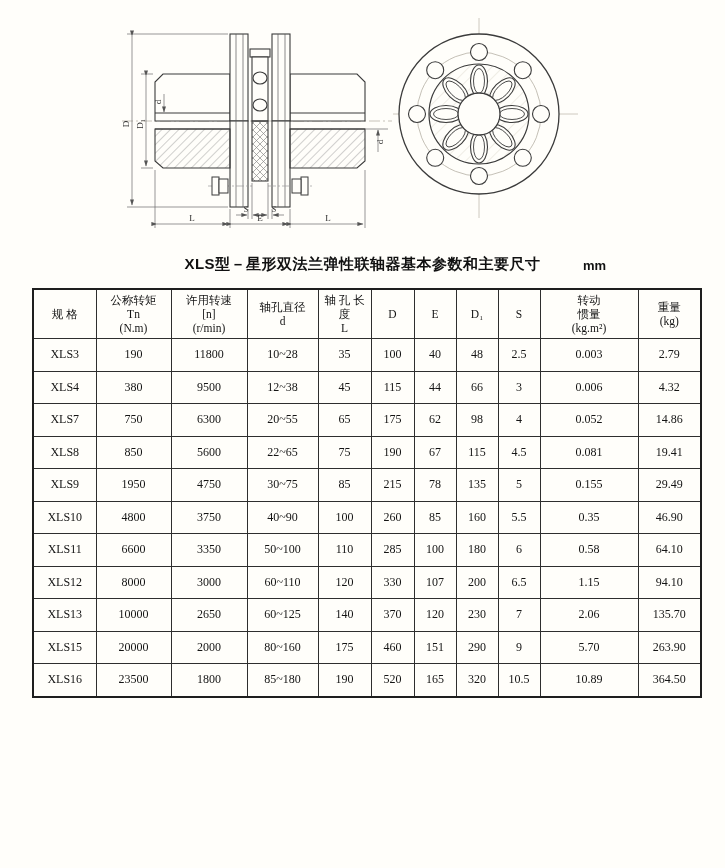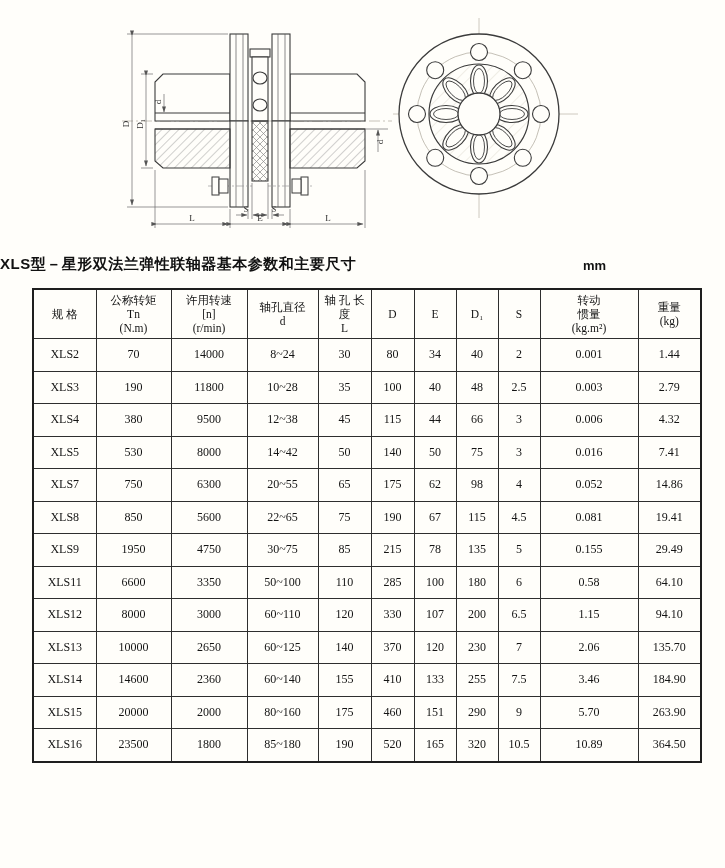--- a/index.html
+++ b/index.html
@@ -9,21 +9,21 @@
     font-family:"Liberation Serif","DejaVu Serif",serif;
     color:#1c1c1c;
     position:relative;
     overflow:hidden;
   }
   .page{position:relative;width:725px;height:868px;}
   .drawings{position:absolute;left:0;top:0;width:725px;height:250px;}
   .svg-abs{position:absolute;}
   .title-row{
     position:absolute;top:255px;left:0;width:725px;height:24px;
-    text-align:left;
+    text-align:center;
   }
   .doc-title{
     display:inline-block;
     font-family:"Liberation Sans","DejaVu Sans",sans-serif;
     font-weight:bold;font-size:15px;letter-spacing:.5px;color:#111;
   }
   .unit-label{
     position:absolute;left:583px;top:3px;
     font-family:"Liberation Sans","DejaVu Sans",sans-serif;
     font-size:13px;font-weight:bold;color:#111;
@@ -257,33 +257,20 @@
           <th>D</th>
           <th>E</th>
           <th>D₁</th>
           <th>S</th>
           <th>转动<br>惯量<br>(kg.m²)</th>
           <th>重量<br>(kg)</th>
         </tr>
       </thead>
     <tbody>
         <tr>
-          <td>XLS2</td>
-          <td>70</td>
-          <td>14000</td>
-          <td>8~24</td>
-          <td>30</td>
-          <td>80</td>
-          <td>34</td>
-          <td>40</td>
-          <td>2</td>
-          <td>0.001</td>
-          <td>1.44</td>
-        </tr>
-        <tr>
           <td>XLS3</td>
           <td>190</td>
           <td>11800</td>
           <td>10~28</td>
           <td>35</td>
           <td>100</td>
           <td>40</td>
           <td>48</td>
           <td>2.5</td>
           <td>0.003</td>
@@ -296,33 +283,20 @@
           <td>12~38</td>
           <td>45</td>
           <td>115</td>
           <td>44</td>
           <td>66</td>
           <td>3</td>
           <td>0.006</td>
           <td>4.32</td>
         </tr>
         <tr>
-          <td>XLS5</td>
-          <td>530</td>
-          <td>8000</td>
-          <td>14~42</td>
-          <td>50</td>
-          <td>140</td>
-          <td>50</td>
-          <td>75</td>
-          <td>3</td>
-          <td>0.016</td>
-          <td>7.41</td>
-        </tr>
-        <tr>
           <td>XLS7</td>
           <td>750</td>
           <td>6300</td>
           <td>20~55</td>
           <td>65</td>
           <td>175</td>
           <td>62</td>
           <td>98</td>
           <td>4</td>
           <td>0.052</td>
@@ -348,20 +322,33 @@
           <td>30~75</td>
           <td>85</td>
           <td>215</td>
           <td>78</td>
           <td>135</td>
           <td>5</td>
           <td>0.155</td>
           <td>29.49</td>
         </tr>
         <tr>
+          <td>XLS10</td>
+          <td>4800</td>
+          <td>3750</td>
+          <td>40~90</td>
+          <td>100</td>
+          <td>260</td>
+          <td>85</td>
+          <td>160</td>
+          <td>5.5</td>
+          <td>0.35</td>
+          <td>46.90</td>
+        </tr>
+        <tr>
           <td>XLS11</td>
           <td>6600</td>
           <td>3350</td>
           <td>50~100</td>
           <td>110</td>
           <td>285</td>
           <td>100</td>
           <td>180</td>
           <td>6</td>
           <td>0.58</td>
@@ -387,33 +374,20 @@
           <td>60~125</td>
           <td>140</td>
           <td>370</td>
           <td>120</td>
           <td>230</td>
           <td>7</td>
           <td>2.06</td>
           <td>135.70</td>
         </tr>
         <tr>
-          <td>XLS14</td>
-          <td>14600</td>
-          <td>2360</td>
-          <td>60~140</td>
-          <td>155</td>
-          <td>410</td>
-          <td>133</td>
-          <td>255</td>
-          <td>7.5</td>
-          <td>3.46</td>
-          <td>184.90</td>
-        </tr>
-        <tr>
           <td>XLS15</td>
           <td>20000</td>
           <td>2000</td>
           <td>80~160</td>
           <td>175</td>
           <td>460</td>
           <td>151</td>
           <td>290</td>
           <td>9</td>
           <td>5.70</td>

